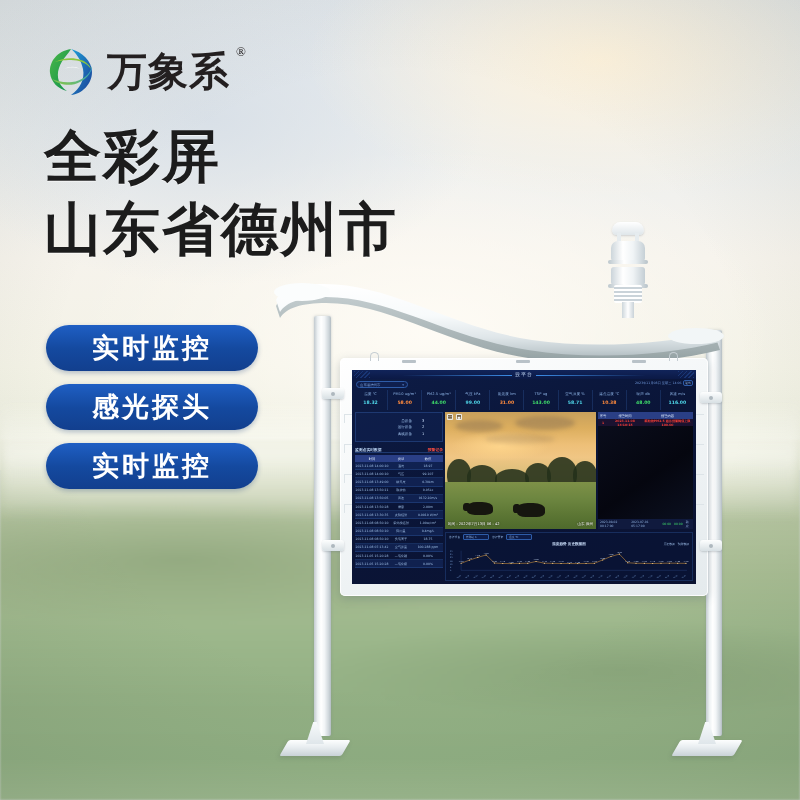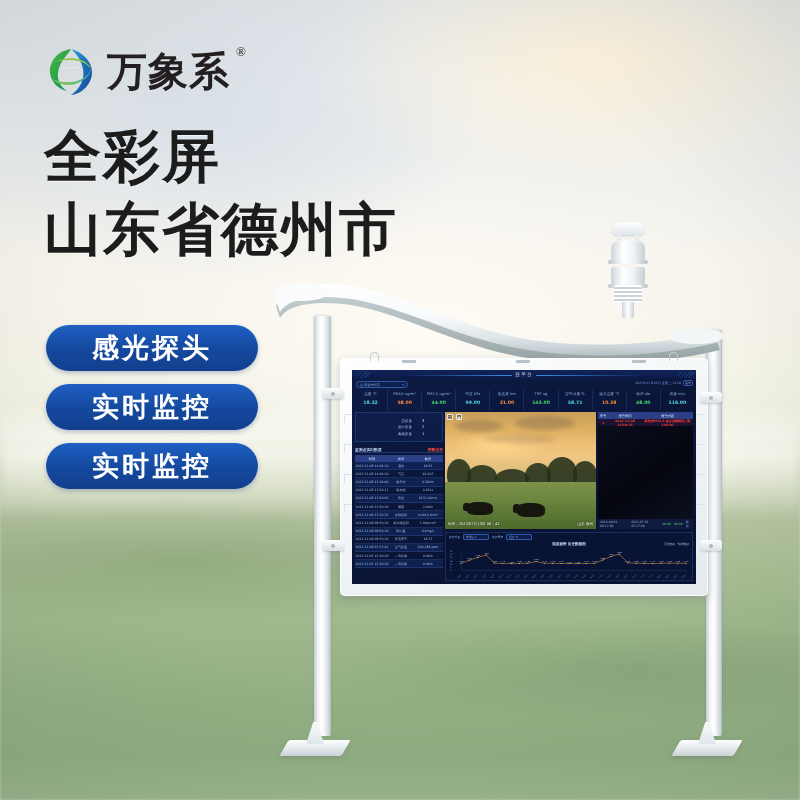--- a/index.html
+++ b/index.html
@@ -248,22 +248,22 @@
       <span class="brand-reg">®</span>
     </div>
   </div>
 
   <div class="headline">
     <div class="hl-line">全彩屏</div>
     <div class="hl-line">山东省德州市</div>
   </div>
 
   <div class="pills">
+    <div class="pill">实时监控</div>
     <div class="pill">感光探头</div>
-    <div class="pill">实时监控</div>
     <div class="pill">实时监控</div>
   </div>
 
   <div id="station">
 
     <div class="post post-l"></div>
     <div class="post post-r"></div>
 
     <div class="foot foot-l">
       <div class="plate"></div>

